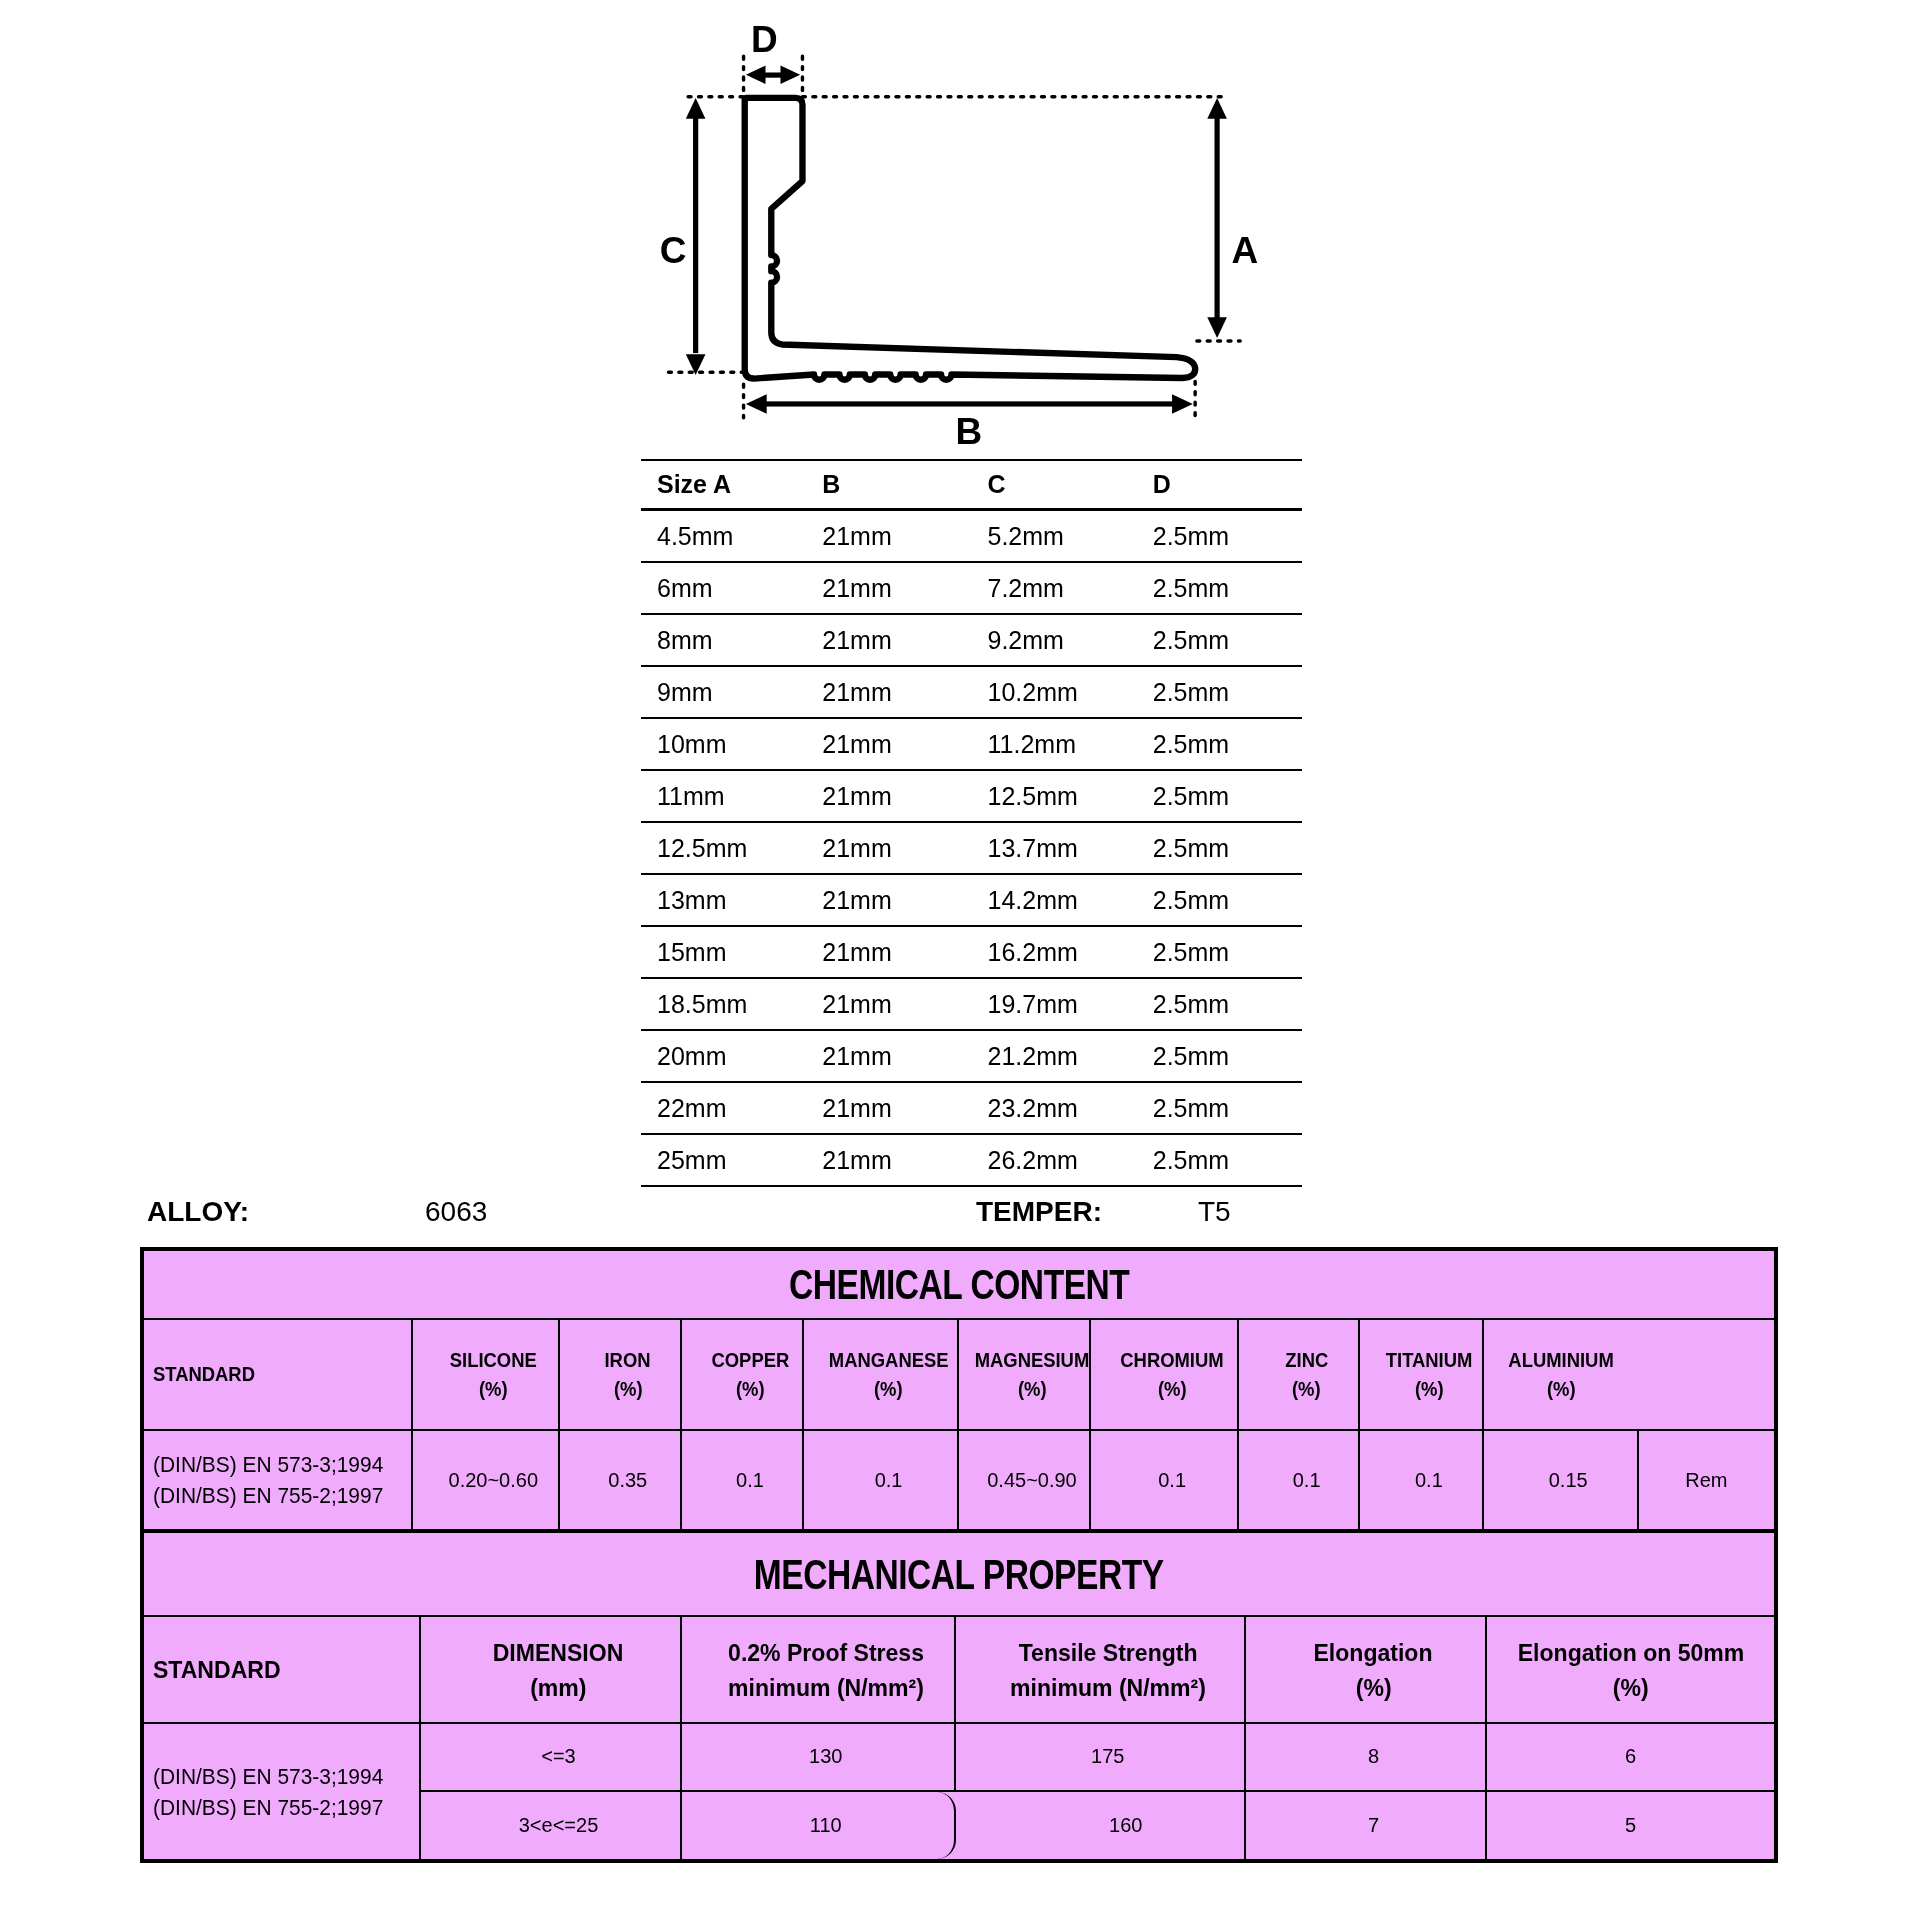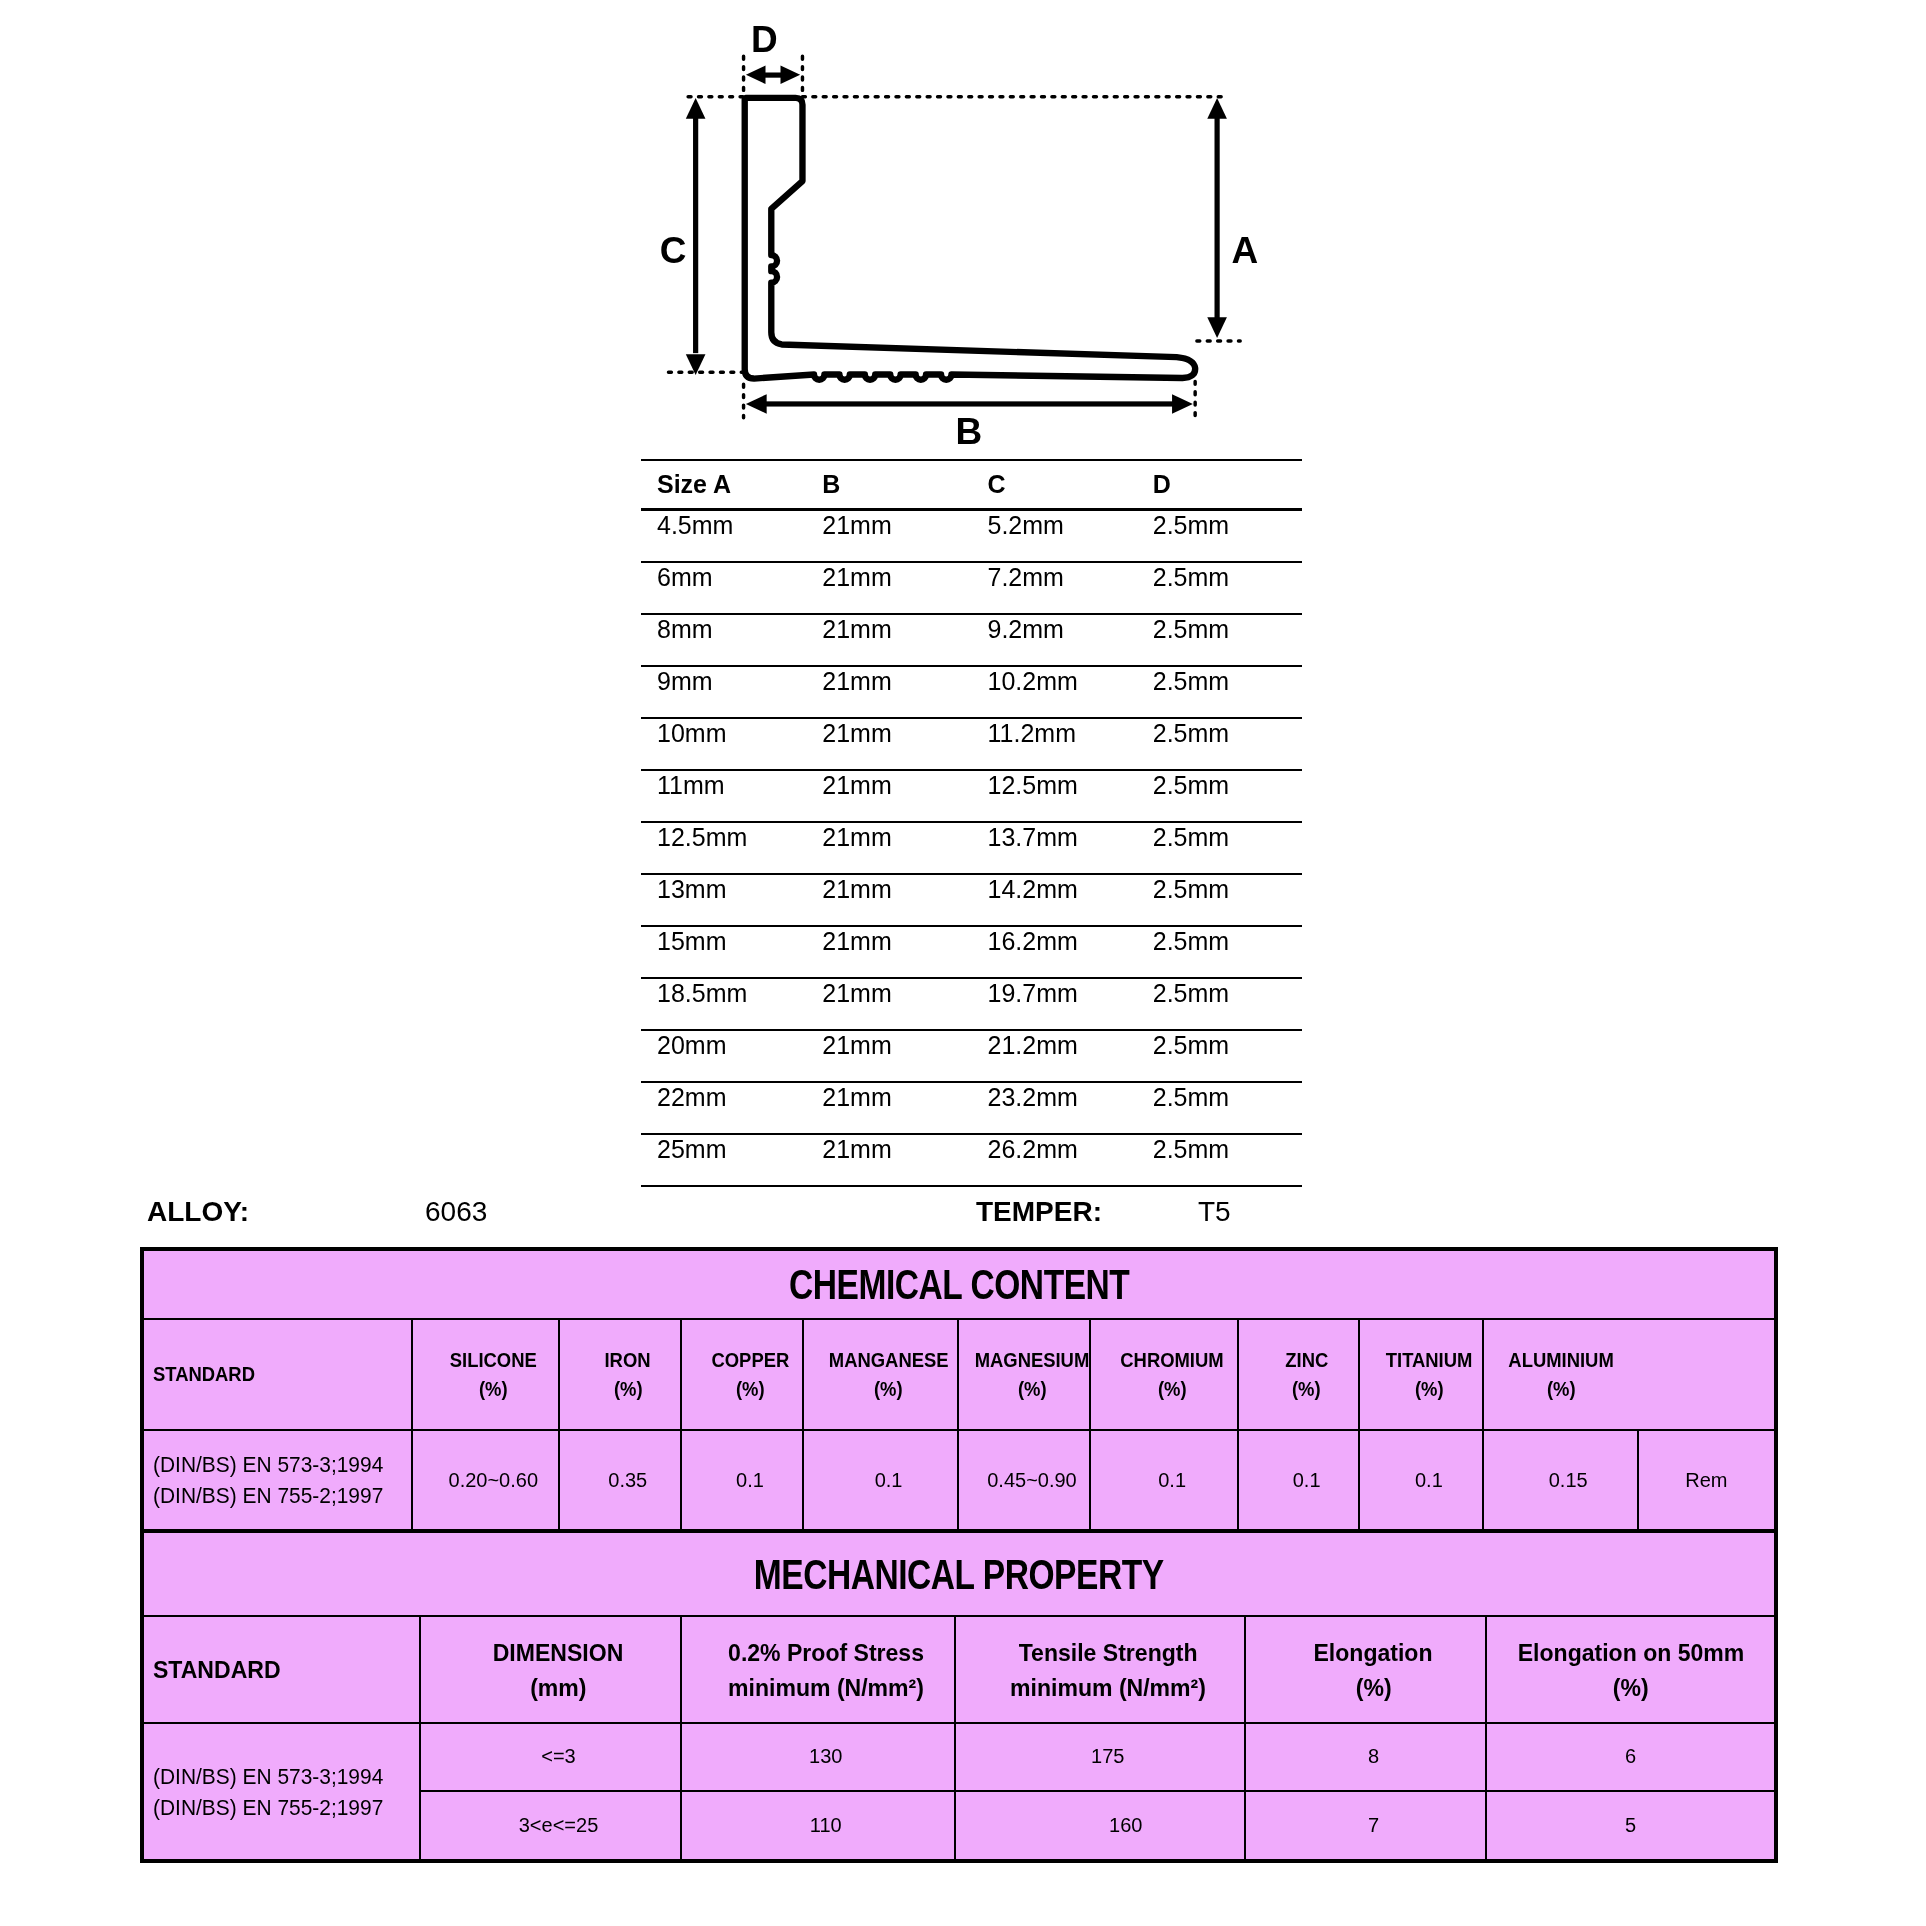--- a/index.html
+++ b/index.html
@@ -5,21 +5,21 @@
   html,body{margin:0;padding:0;width:1926px;height:1926px;background:#ffffff;overflow:hidden;}
   body{font-family:"Liberation Sans",sans-serif;color:#000;position:relative;}
   .abs{position:absolute;}
 
   
   #diagram{left:635px;top:10.4px;width:641px;height:442px;}
 
   
   #size-table{left:641px;top:459px;width:661px;}
   .st-head{display:flex;height:47px;border-top:2.9px solid #000;border-bottom:3.5px solid #000;align-items:center;font-weight:bold;}
-  .st-row{display:flex;height:50px;border-bottom:2.9px solid #000;align-items:flex-start;}
+  .st-row{display:flex;height:50px;border-bottom:2.9px solid #000;align-items:center;}
   .st-cell{width:25%;padding-left:16px;font-size:25px;box-sizing:border-box;}
   .st-head .st-cell{font-size:25px;}
 
   
   .meta{top:1197px;font-size:28px;line-height:30px;white-space:nowrap;}
   .meta.b{font-weight:bold;}
 
   
   #spec{left:140px;top:1247px;width:1638px;border:4.6px solid #000;box-sizing:border-box;background:#f0abfc;}
   .sect-title{height:67px;border-bottom:2.3px solid #000;display:flex;align-items:center;justify-content:center;}
@@ -288,19 +288,19 @@
       <div class="cell std br" style="grid-area: 1 / 1 / span 2;">
         <span class="stdline">(DIN/BS) EN 573-3;1994</span>
         <span class="stdline">(DIN/BS) EN 755-2;1997</span>
       </div>
       <div class="cell val br bb" style="grid-area: 1 / 2;">&lt;=3</div>
       <div class="cell val br bb" style="grid-area: 1 / 3;">130</div>
       <div class="cell val br bb" style="grid-area: 1 / 4;">175</div>
       <div class="cell val br bb" style="grid-area: 1 / 5;">8</div>
       <div class="cell val bb" style="grid-area: 1 / 6;">6</div>
       <div class="cell val br" style="grid-area: 2 / 2;">3&lt;e&lt;=25</div>
-      <div class="cell val br" style="grid-area: 2 / 3;">110</div>
+      <div class="cell val br" style="grid-area: 2 / 3; border-radius: 19px;">110</div>
       <div class="cell val br" style="grid-area: 2 / 4; margin-left: 36px;">160</div>
       <div class="cell val br" style="grid-area: 2 / 5;">7</div>
       <div class="cell val" style="grid-area: 2 / 6;">5</div>
     </div>
 </div>
 
 
 </body></html>

